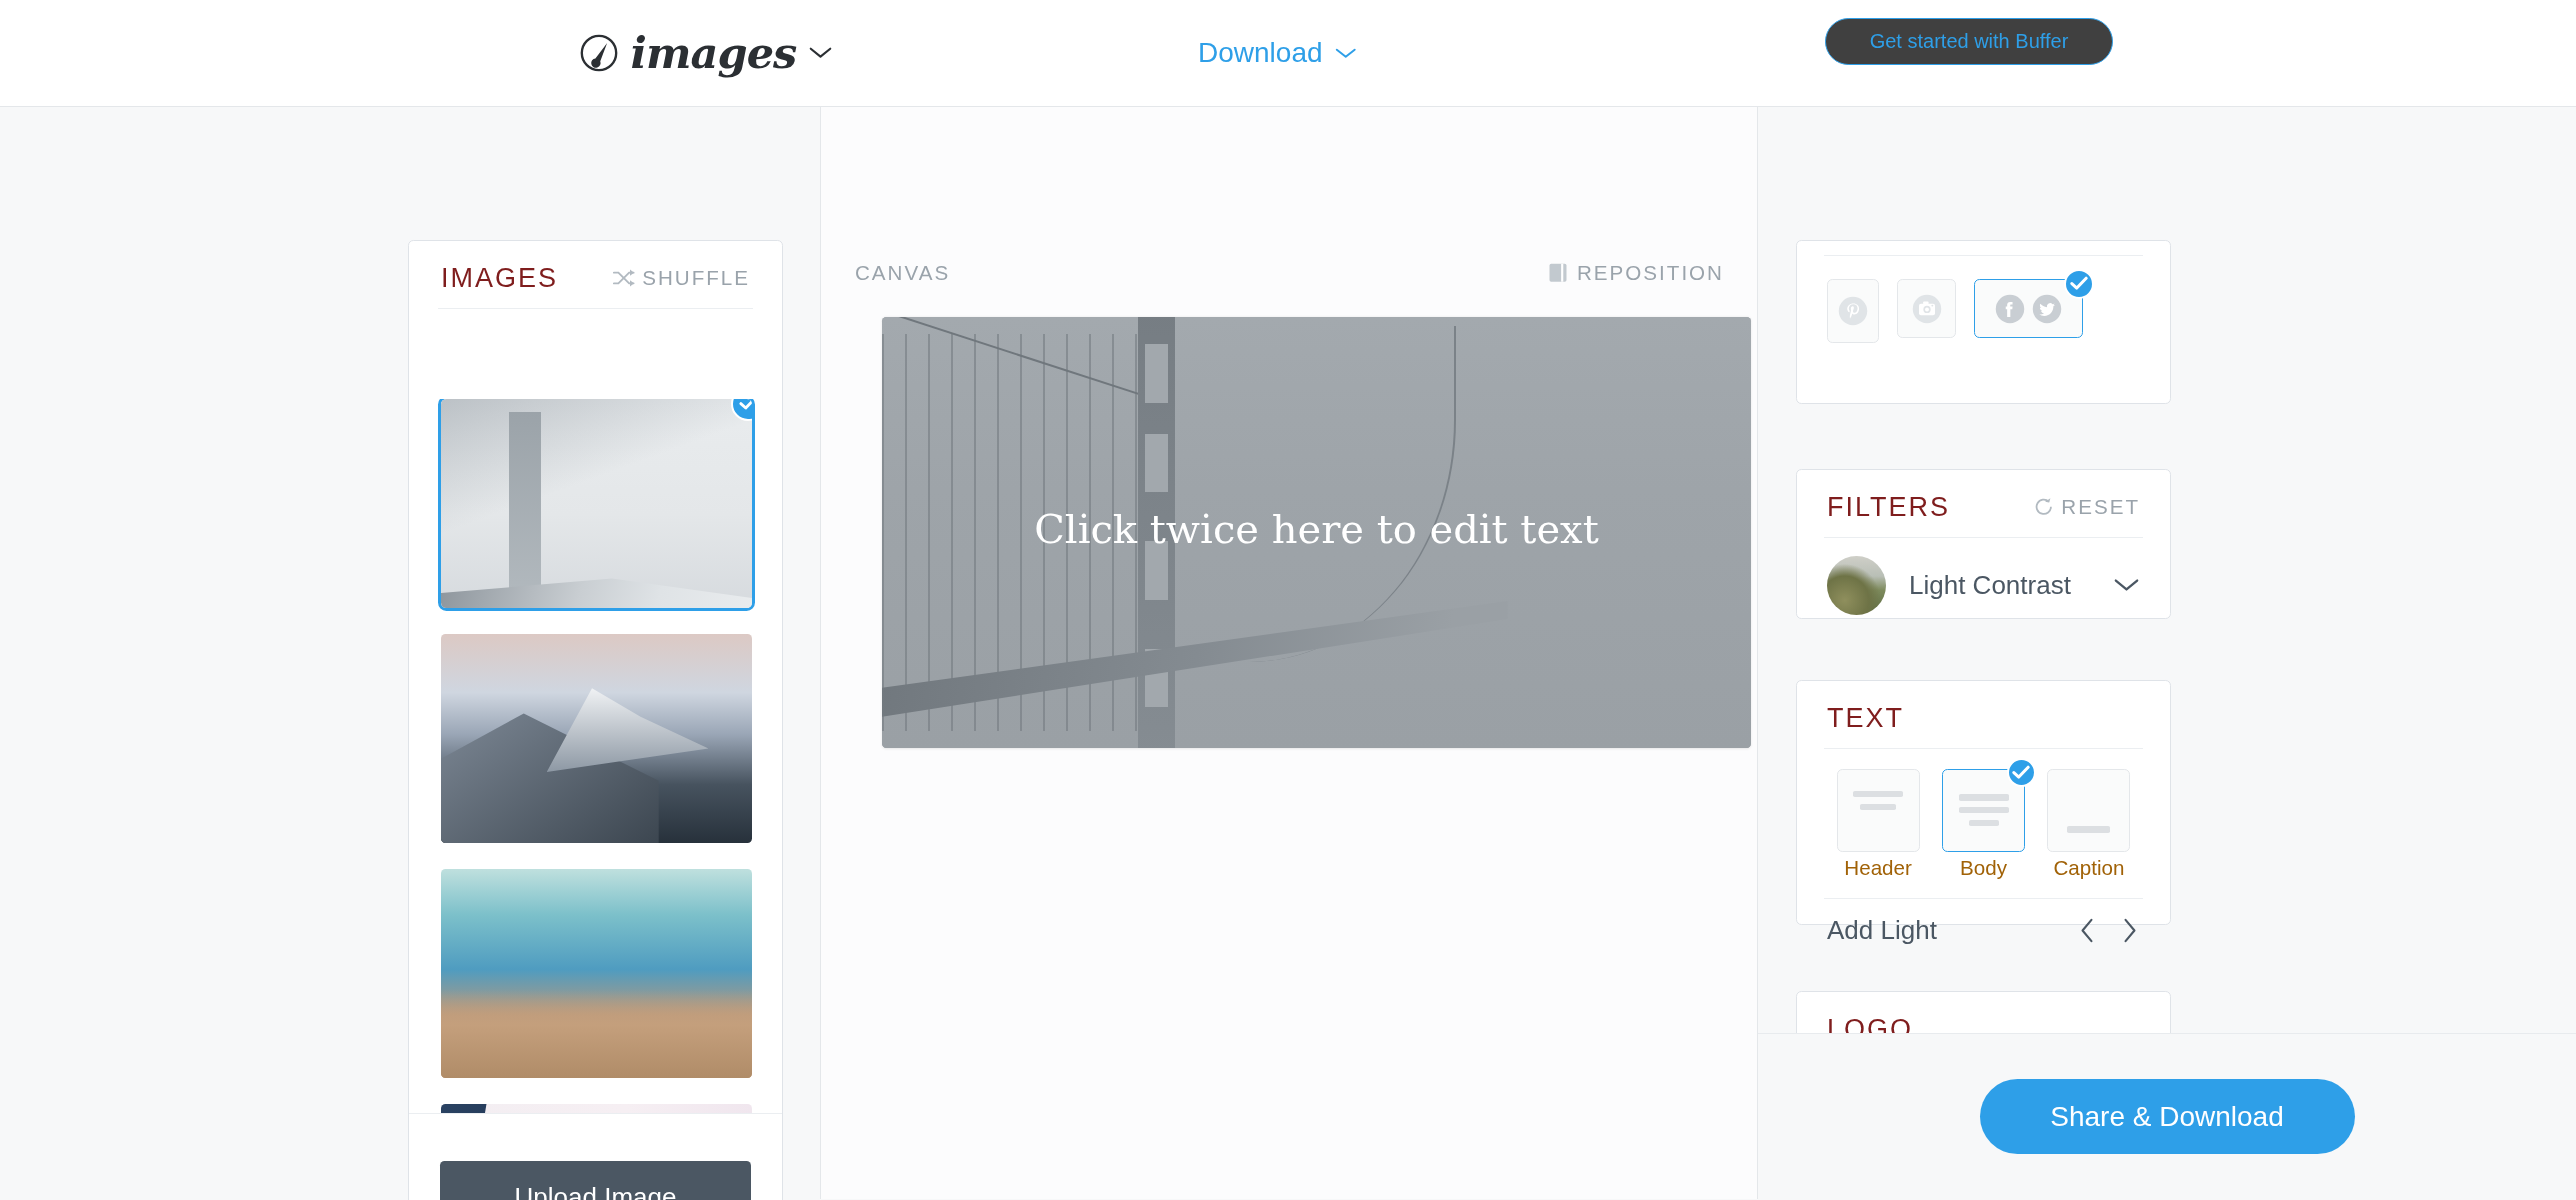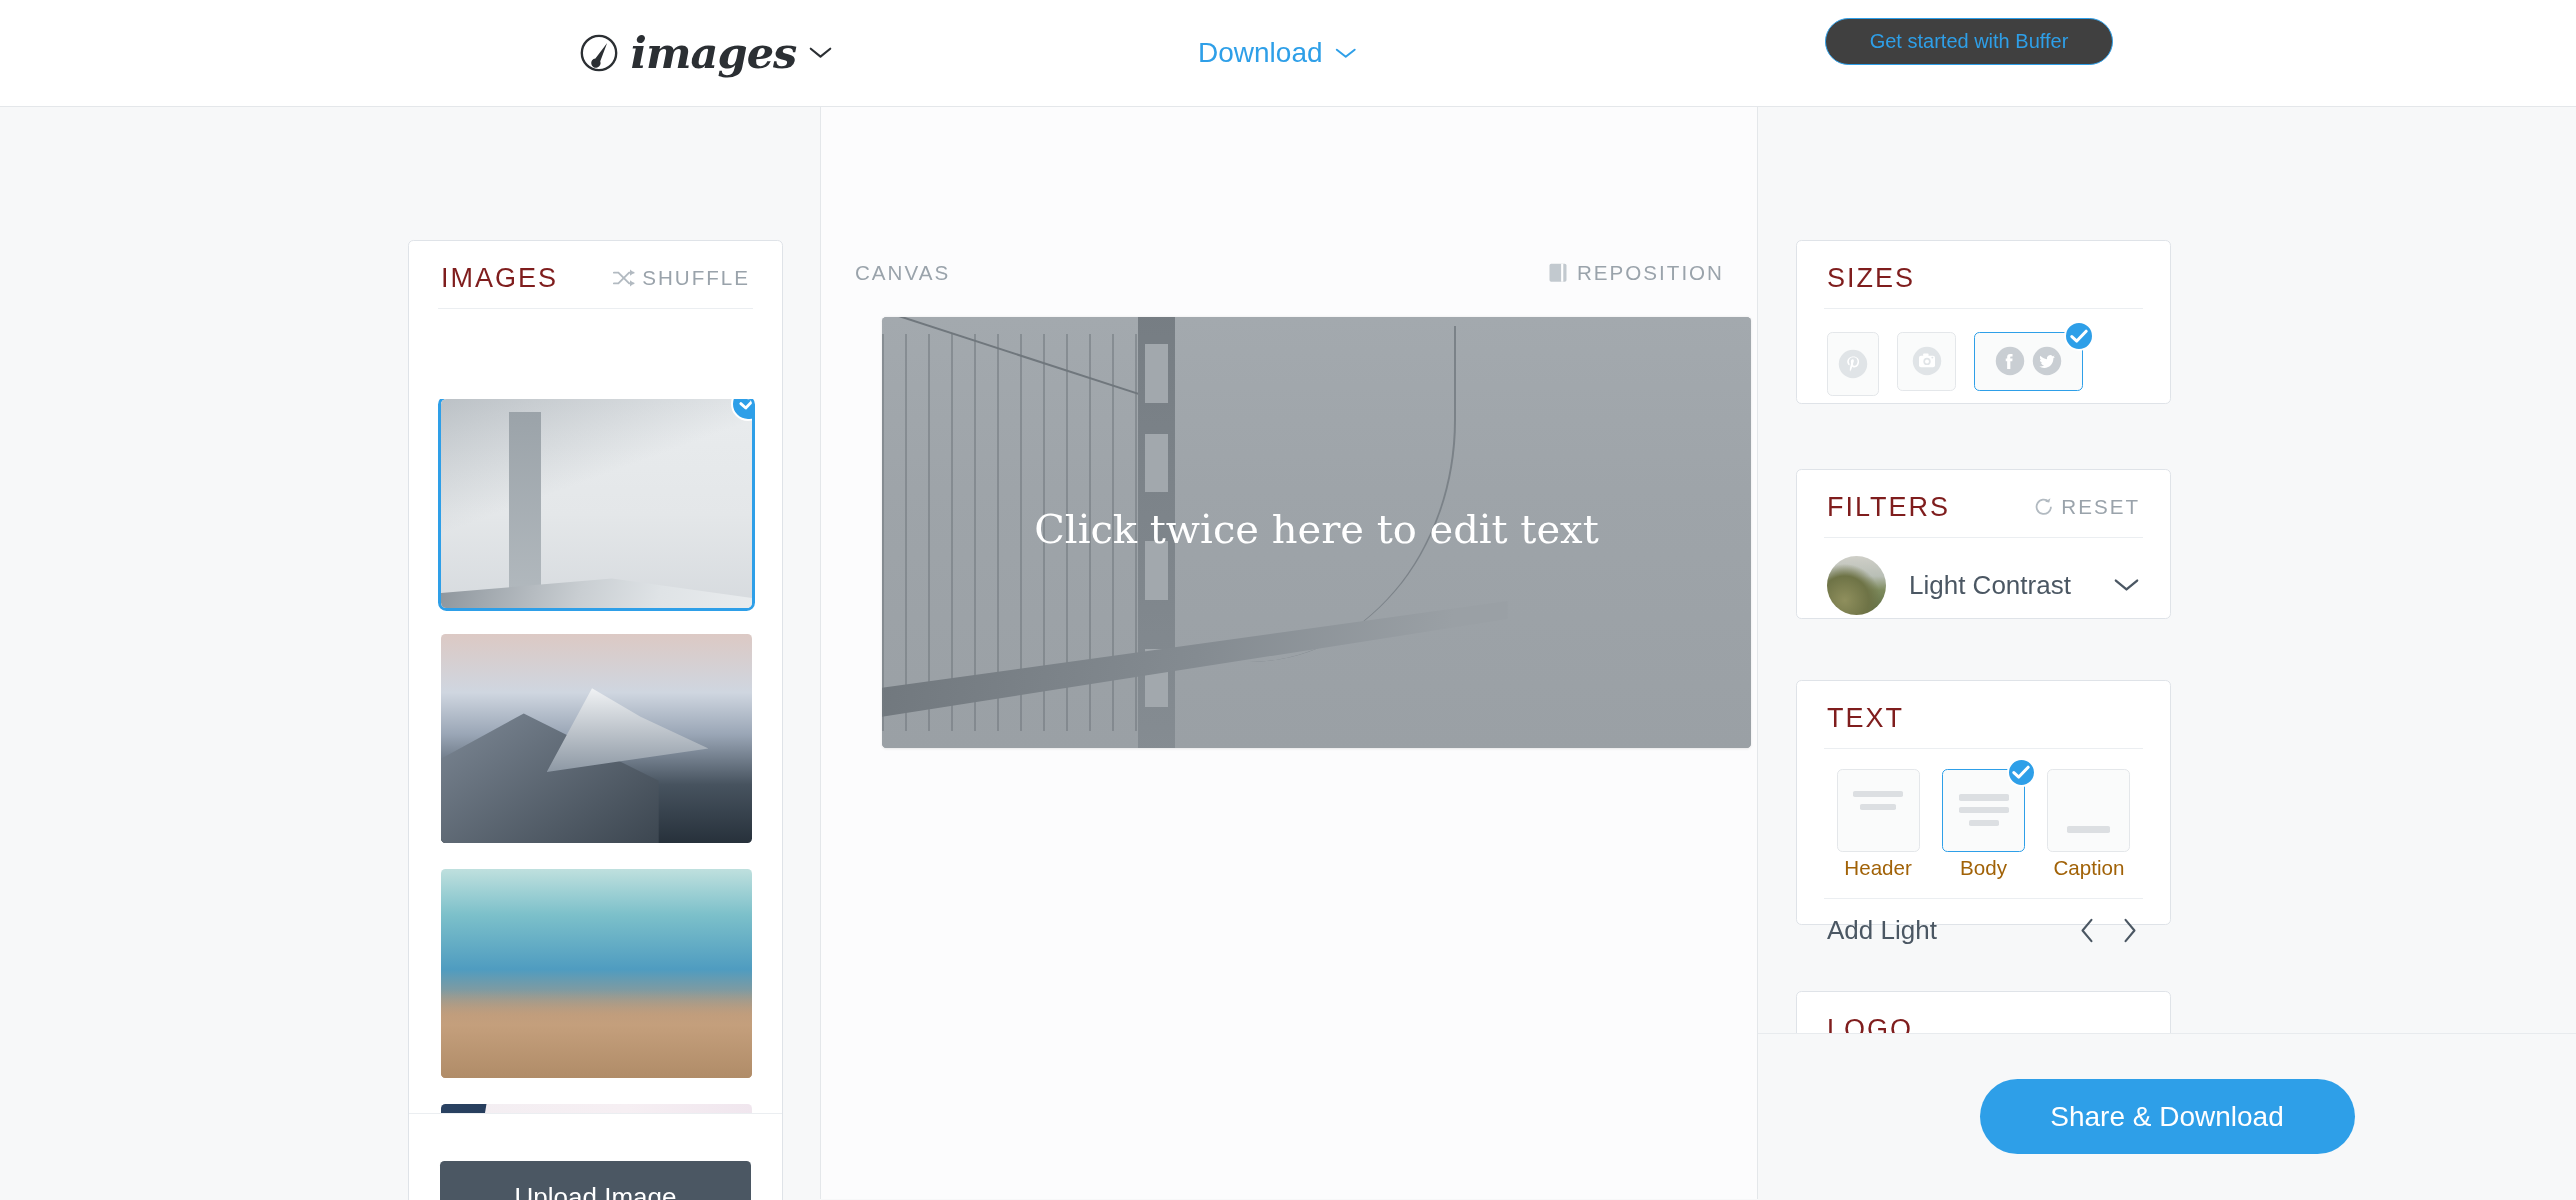--- a/index.html
+++ b/index.html
@@ -482,23 +482,20 @@
         <i style="top:76%;height:13%"></i>
       </div>
       <div class="deck"></div>
     </div>
     <div class="canvas-text">Click twice here to edit text</div>
   </div>
 
   <div class="sidebar">
 
     <div class="card" id="card-sizes">
-      <div class="card-head">
-        <span class="panel-title">SIZES</span>
-      </div>
       <div class="card-rule"></div>
       <div class="size-row">
 
         <div class="size-opt size-pin">
           <svg class="soc" viewBox="0 0 36 36">
             <circle cx="18" cy="18" r="16" fill="#e0e4e7"></circle>
             <path d="M18.6 9.5c-4.6 0-7.1 3-7.1 6.1 0 1.5.8 3.3 2.1 3.9.2.1.3 0 .35-.2l.3-1.1c0-.15 0-.2-.1-.35-.5-.6-.85-1.6-.85-2.6 0-2.5 1.9-4.9 5.1-4.9 2.8 0 4.75 1.85 4.75 4.5 0 3-1.5 5.1-3.45 5.1-1.1 0-1.9-.9-1.65-2 .3-1.3.9-2.7.9-3.65 0-.85-.45-1.55-1.4-1.55-1.1 0-2 1.15-2 2.7 0 .95.35 1.6.35 1.6l-1.3 5.5c-.35 1.55-.05 3.5-.03 3.7.02.1.15.15.2.05.1-.1 1.3-1.6 1.7-3.1.1-.4.65-2.5.65-2.5.35.65 1.35 1.2 2.4 1.2 3.15 0 5.3-2.85 5.3-6.7 0-2.9-2.45-5.6-6.2-5.6z" fill="#ffffff"></path>
           </svg>
         </div>
 

